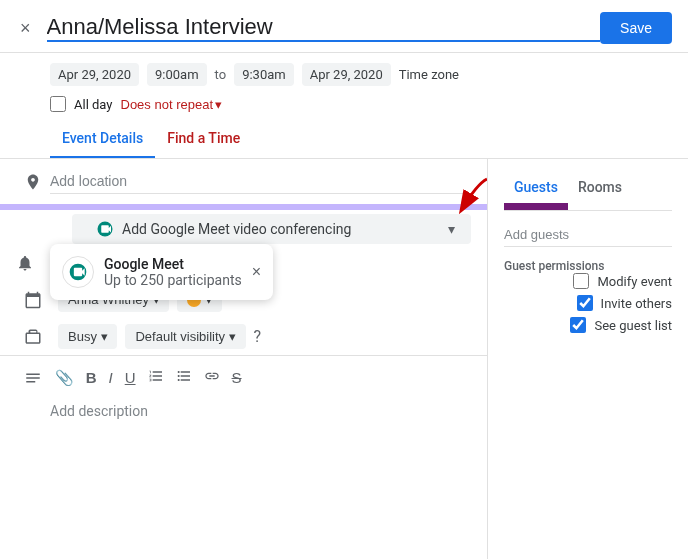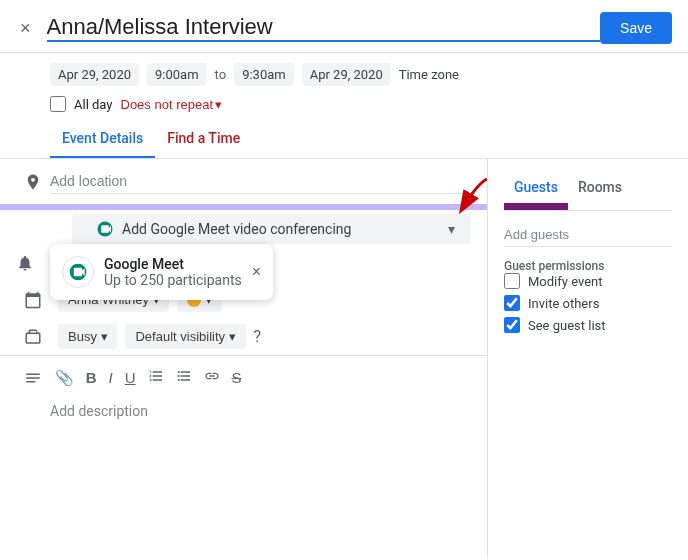--- a/index.html
+++ b/index.html
@@ -308,20 +308,21 @@
       color: #5f6368;
       font-weight: 500;
     }
     .perm-item {
       display: flex;
       align-items: center;
       gap: 8px;
       margin-bottom: 6px;
       font-size: 13px;
       color: #3c4043;
+      justify-content: flex-end;
     }
     .perm-checkbox {
       width: 16px;
       height: 16px;
       accent-color: #1a73e8;
     }
     .dropdown-wrapper {
       position: relative;
     }
   </style>

